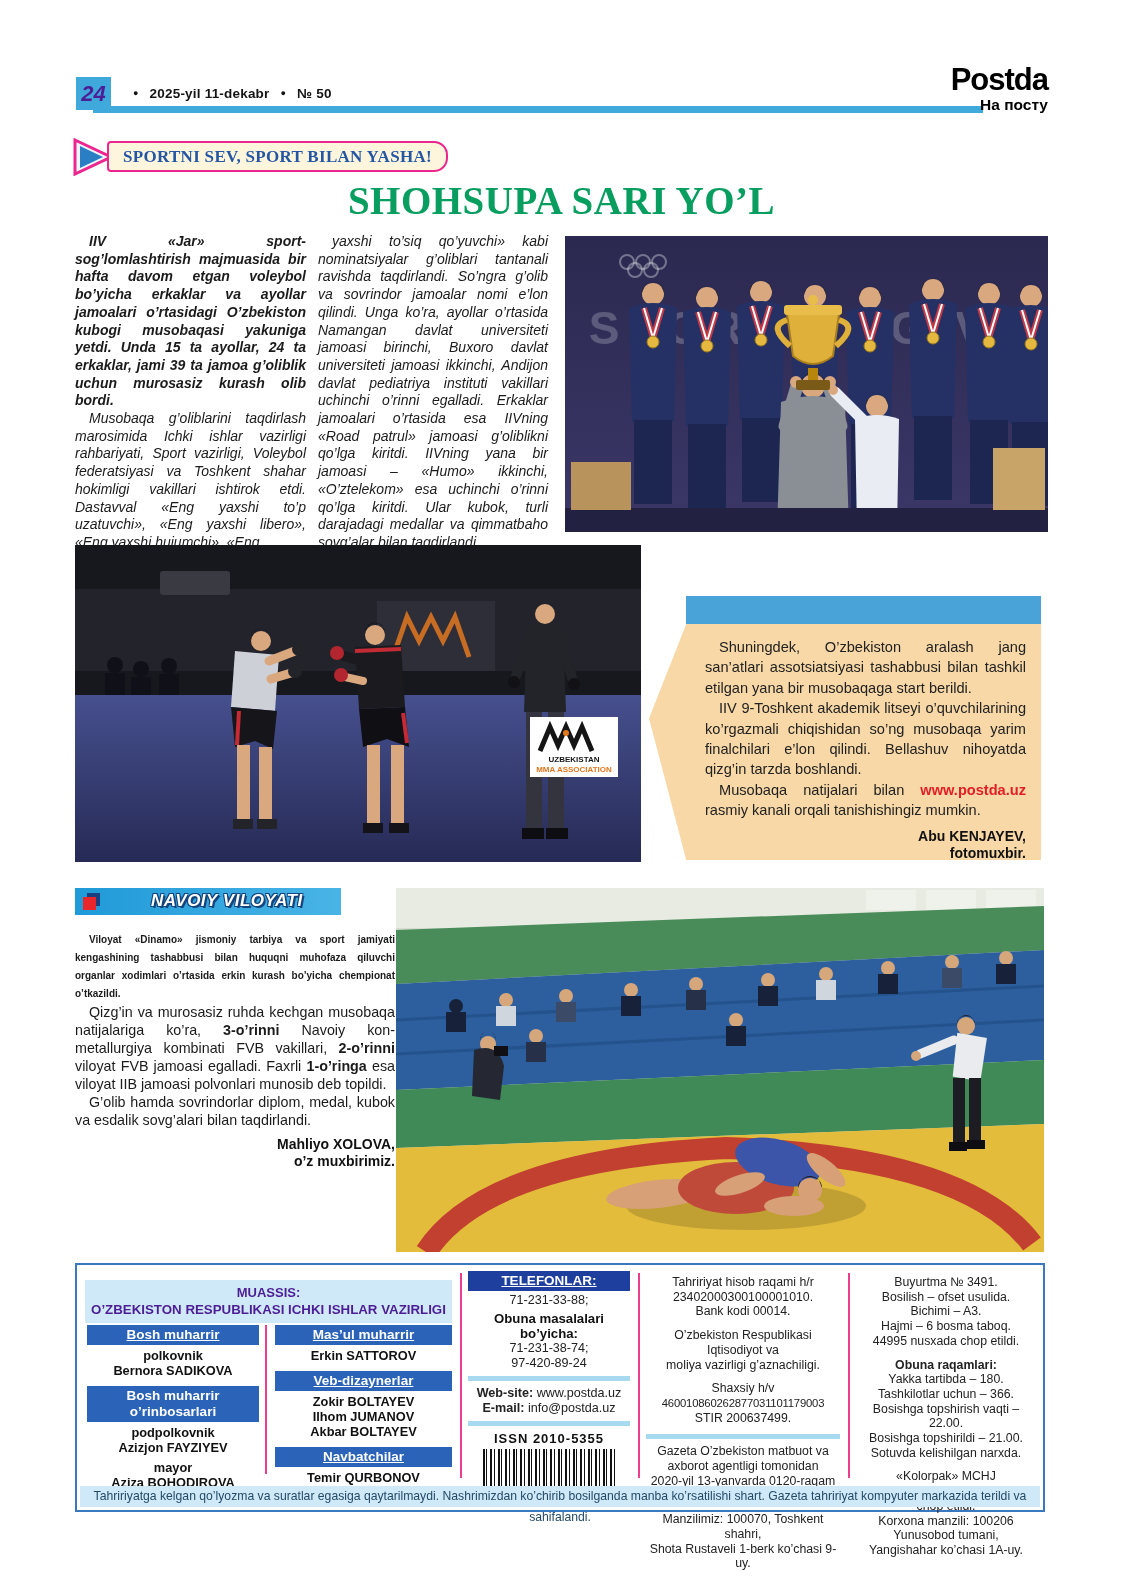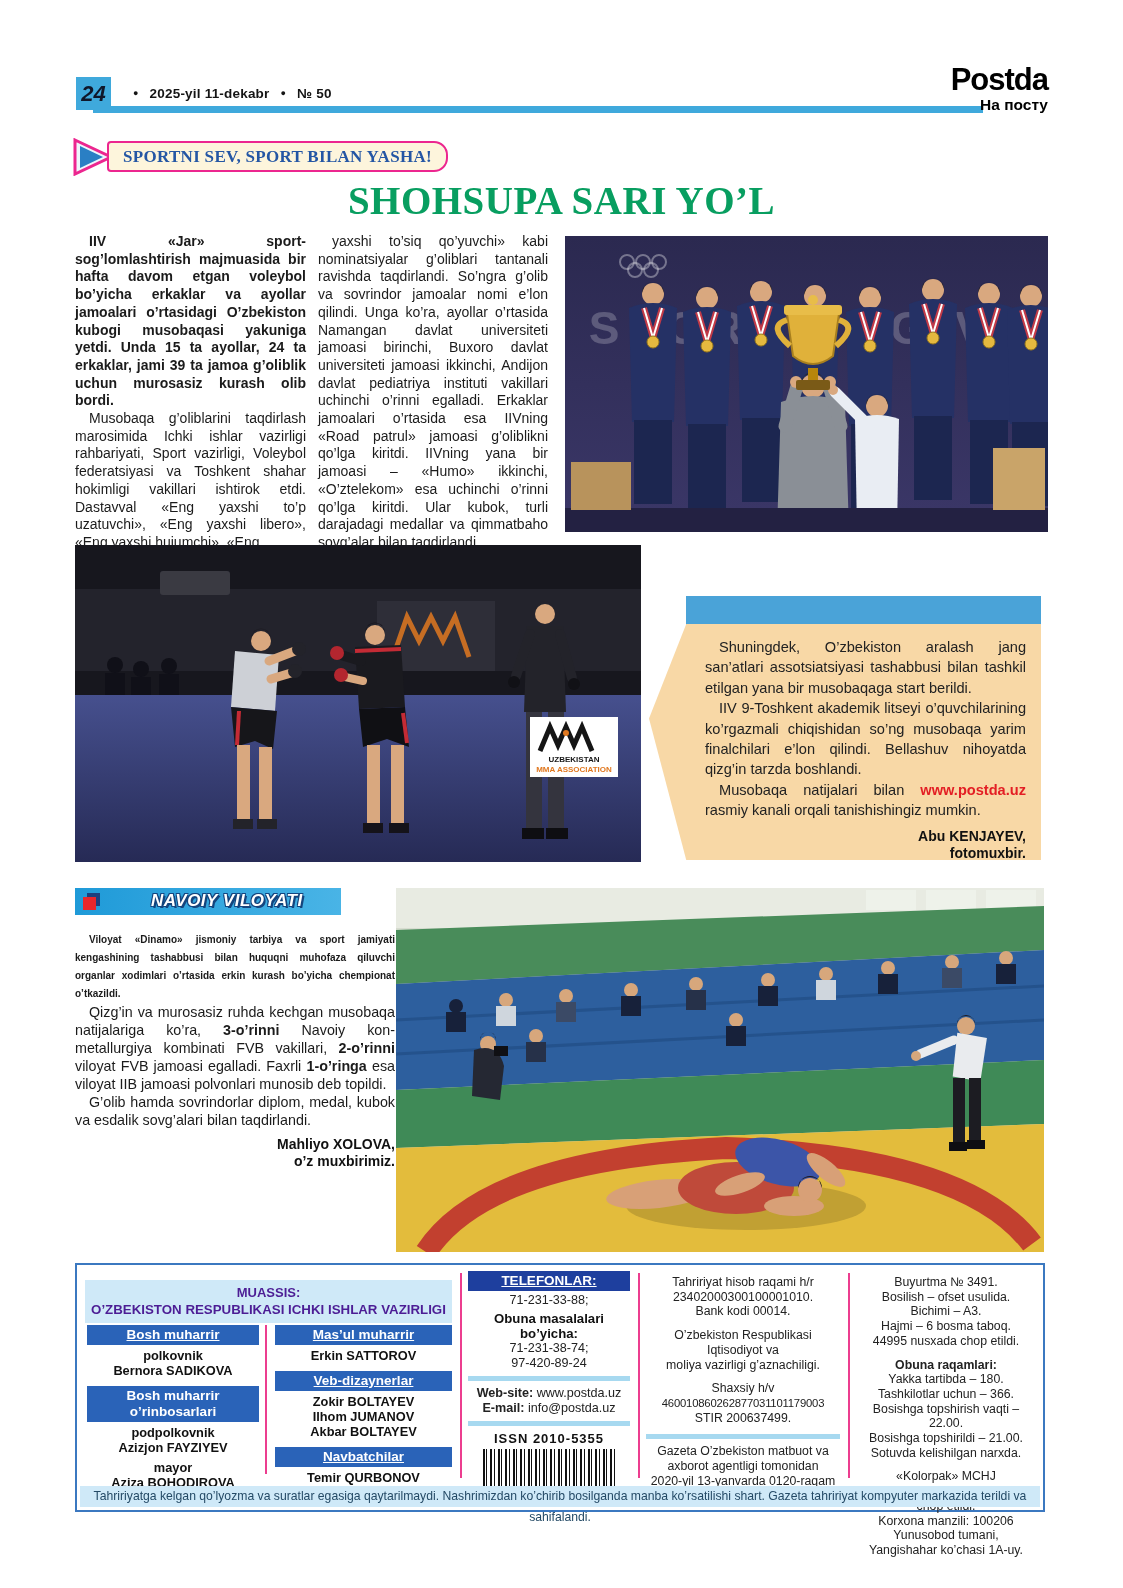--- a/index.html
+++ b/index.html
@@ -2,21 +2,21 @@
 <html><head>
 <meta charset="utf-8">
 <style>
   * { margin:0; padding:0; box-sizing:border-box; }
   html,body { background:#e9e9e9; }
   body { font-family:"Liberation Sans", sans-serif; }
   .page { position:relative; width:1123px; height:1588px; background:#fff; margin:0 auto; overflow:hidden; }
   .abs { position:absolute; }
 
   
-  .pagenum { left:76px; top:77px; width:35px; height:33px; background:#3fa9dc; color:#0f172a;
+  .pagenum { left:76px; top:77px; width:35px; height:33px; background:#3fa9dc; color:#4c1d95;
              font-weight:bold; font-style:italic; font-size:22px; text-align:center; line-height:33px; }
   .dateline { left:126px; top:86px; font-size:13.5px; font-weight:bold; color:#141414; letter-spacing:.2px; }
   .dateline .dot { font-size:9px; vertical-align:2px; padding:0 7px; }
   .headrule { left:93px; top:106px; width:890px; height:7px; background:#3fa9dc; }
   .logo { left:915px; top:64px; width:133px; text-align:right; color:#000000; line-height:1; }
   .logo .l1 { font-size:31px; font-weight:bold; letter-spacing:-1px; }
   .logo .l2 { font-size:15.5px; font-weight:bold; margin-top:2px; }
 
   
   .banner-tri { left:73px; top:138px; }
@@ -25,21 +25,21 @@
                 text-align:center; line-height:27px; }
   .banner-box span { font-family:"Liberation Serif", serif; font-weight:bold; font-size:17px; color:#2456a4; letter-spacing:.3px; }
 
   .headline { left:100px; top:178px; width:923px; text-align:center;
               font-family:"Liberation Serif", serif; font-weight:bold; font-size:39px; color:#089e60; letter-spacing:.5px; }
 
   
   .col { font-size:14px; line-height:17.7px; text-align:justify; color:#1b1b1b; }
   .col1 { left:75px;  top:233px; width:231px; height:302px; }
   .col2 { left:318px; top:233px; width:230px; height:302px; }
-  .col p { text-indent:14px; }
+  .col p { text-indent:14px;font-style:italic; }
   .lead { font-weight:bold; }
 
   
   .photo1 { left:565px; top:236px; width:483px; height:296px; }
   .photo2 { left:75px;  top:545px; width:566px; height:317px; }
   .photo3 { left:396px; top:888px; width:648px; height:364px; }
   .photo1 svg,.photo2 svg,.photo3 svg { display:block; }
 
   
   .callout { left:649px; top:596px; width:392px; height:264px; }
@@ -465,20 +465,24 @@
         <div class="fline num-sm">460010860262877031101179003</div>
         <div class="fline">STIR 200637499.</div>
       </div>
       <div class="sep"></div>
       <div class="fblock">
         <div class="fline">Gazeta O’zbekiston matbuot va</div>
         <div class="fline">axborot agentligi tomonidan</div>
         <div class="fline">2020-yil 13-yanvarda 0120-raqam</div>
         <div class="fline">bilan ro’yxatga olingan.</div>
       </div>
+      <div class="fblock">
+        <div class="fline">Manzilimiz: 100070, Toshkent shahri,</div>
+        <div class="fline">Shota Rustaveli 1-berk ko’chasi 9-uy.</div>
+      </div>
     </div>
 
     <div class="fcol4">
       <div class="fblock">
         <div class="fline">Buyurtma № 3491.</div>
         <div class="fline">Bosilish – ofset usulida.</div>
         <div class="fline">Bichimi – A3.</div>
         <div class="fline">Hajmi – 6 bosma taboq.</div>
         <div class="fline">44995 nusxada chop etildi.</div>
       </div>

